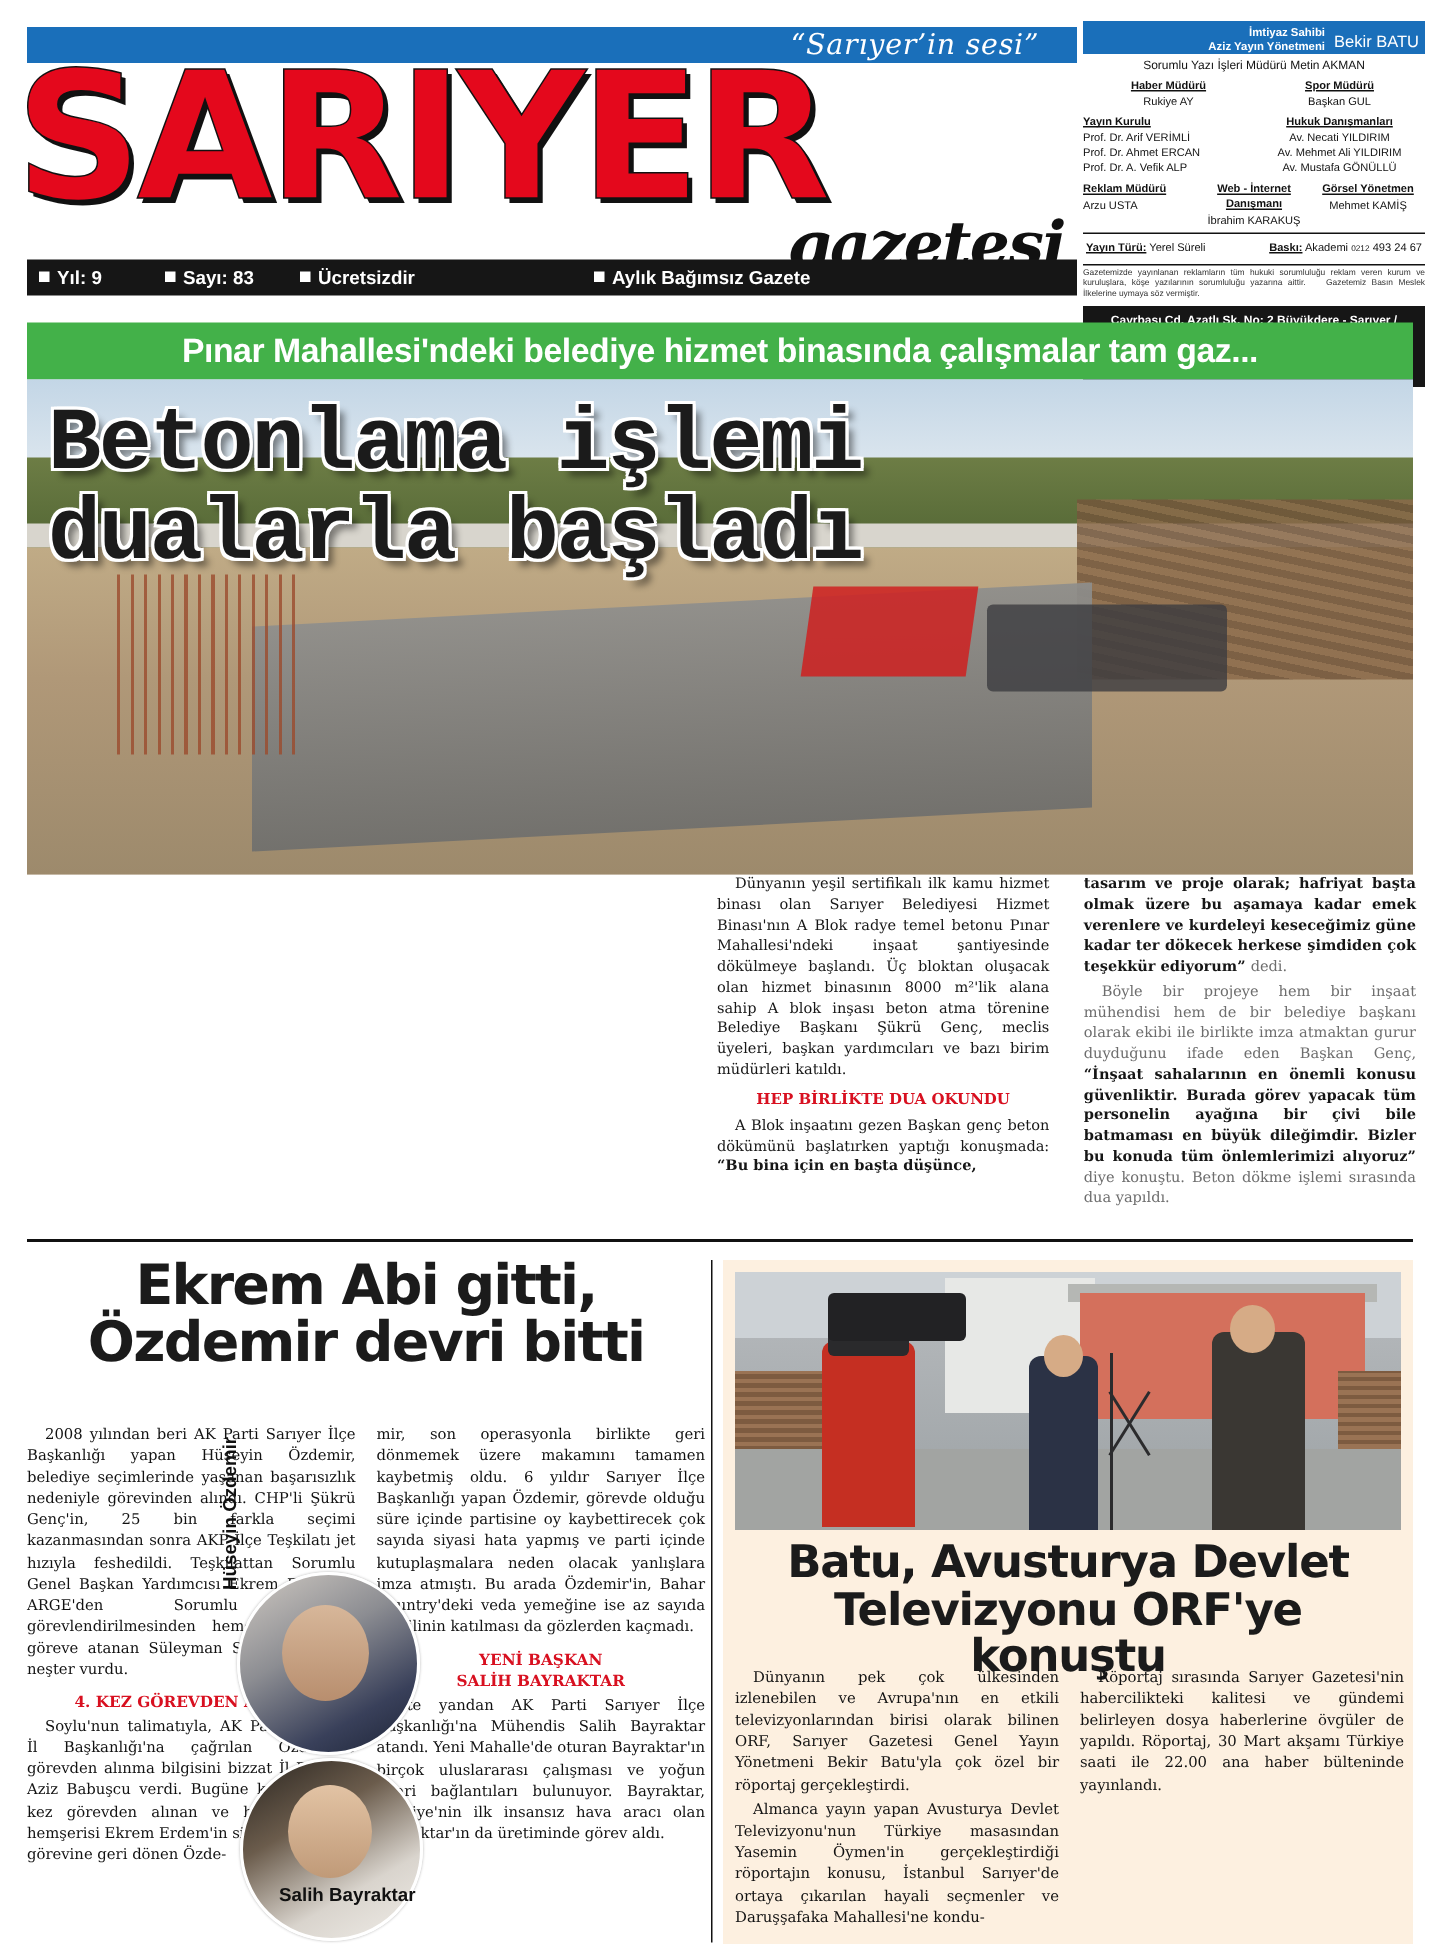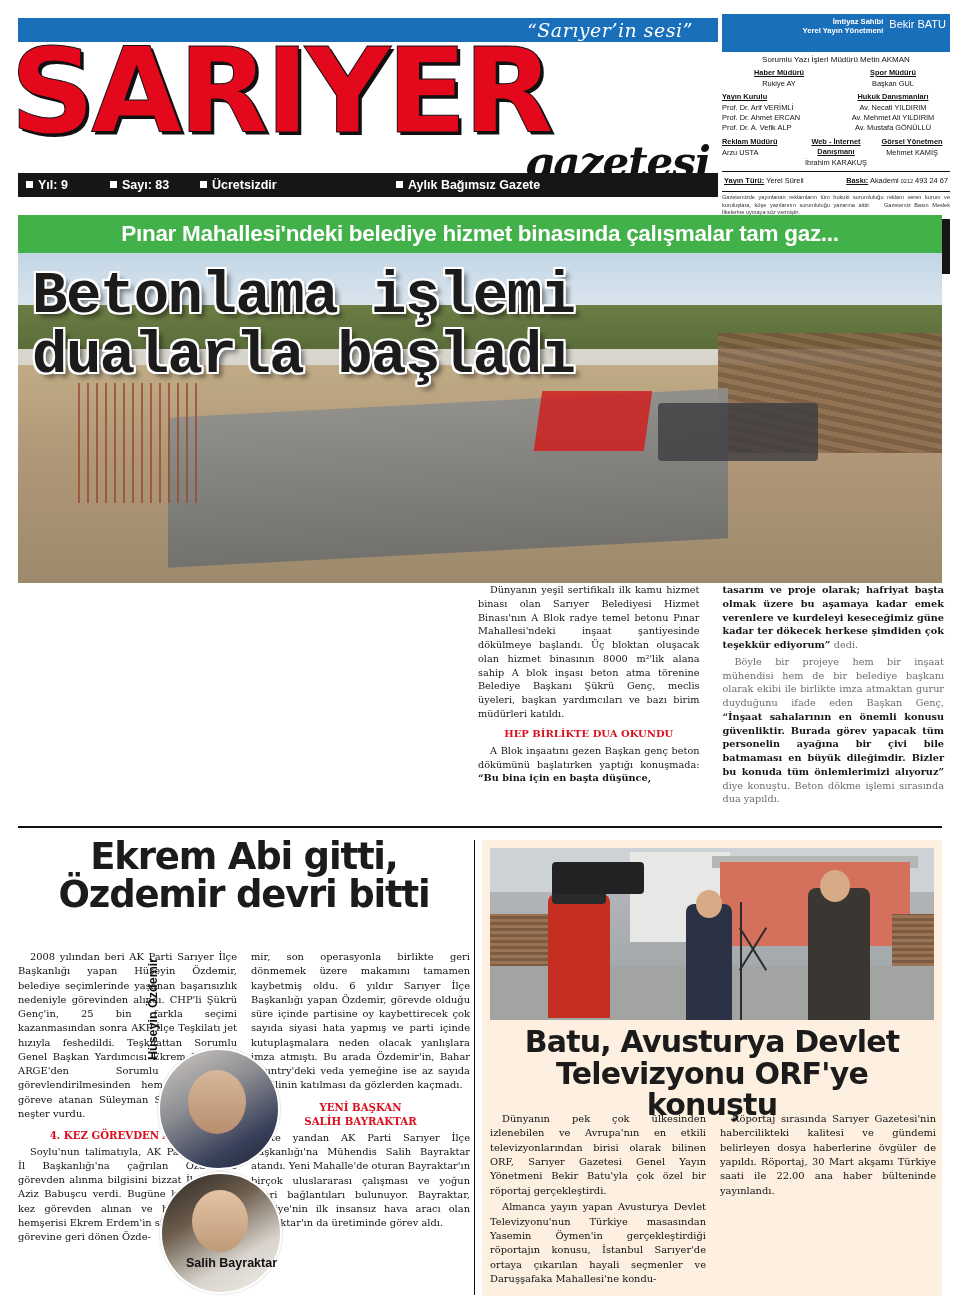--- a/index.html
+++ b/index.html
@@ -18,21 +18,21 @@
   .gazetesi{position:absolute;left:525px;top:138px;font-family:"DejaVu Serif",serif;
       font-style:italic;font-weight:bold;font-size:42px;color:#111;letter-spacing:-1px;}
   .blackbar{position:absolute;left:18px;top:173px;width:700px;height:24px;background:#161616;}
   .blackbar .bi{position:absolute;top:0;height:24px;line-height:24px;color:#fff;
       font-family:"Liberation Sans",sans-serif;font-size:12.5px;font-weight:bold;white-space:nowrap;}
   .sq{display:inline-block;width:7px;height:7px;background:#fff;margin-right:5px;vertical-align:1px;}
 
   
   .imprint{position:absolute;left:722px;top:14px;width:228px;font-family:"Liberation Sans",sans-serif;
       color:#111;font-size:7.4px;line-height:1.32;}
-  .imp-blue{background:#1a6fba;color:#fff;padding:3px 4px 17px 4px;display:flex;align-items:flex-start;gap:6px;}
+  .imp-blue{background:#1a6fba;color:#fff;padding:3px 4px 1px 4px;display:flex;align-items:flex-end;gap:6px;}
   .imp-blue .l{font-weight:bold;font-size:7.6px;text-align:right;line-height:1.2;flex:1;}
   .imp-blue .r{font-size:11px;font-weight:normal;white-space:nowrap;}
   .imp-row{display:flex;justify-content:space-between;padding:2.5px 2px;}
   .imp-center{text-align:center;padding:3px 0 2px;font-weight:bold;font-size:8px;}
   .imp-center span{font-weight:normal;}
   .two{display:flex;}
   .two>div{flex:1;text-align:center;}
   .two.left2>div:first-child{text-align:left;}
   .hd{font-weight:bold;text-decoration:underline;display:block;margin-bottom:1px;}
   .rule{border-top:1px solid #111;margin:3px 0 2px;}
@@ -161,21 +161,21 @@
       <div class="bi" style="left:8px"><span class="sq"></span><span>Yıl: 9</span></div>
       <div class="bi" style="left:92px"><span class="sq"></span><span>Sayı: 83</span></div>
       <div class="bi" style="left:182px"><span class="sq"></span><span>Ücretsizdir</span></div>
       <div class="bi" style="left:378px"><span class="sq"></span><span>Aylık Bağımsız Gazete</span></div>
     </div>
 
     <div class="imprint">
       <div class="imp-blue">
         <div class="l">
           <span>İmtiyaz Sahibi</span><br>
-          <span>Yerel Yayın Yönetmeni</span>
+          <span>Aziz Yayın Yönetmeni</span>
         </div>
         <div class="r">Bekir BATU</div>
       </div>
 
       <div class="imp-center">
         <span>Sorumlu Yazı İşleri Müdürü</span>
         <span>Metin AKMAN</span>
       </div>
 
       <div class="two">

